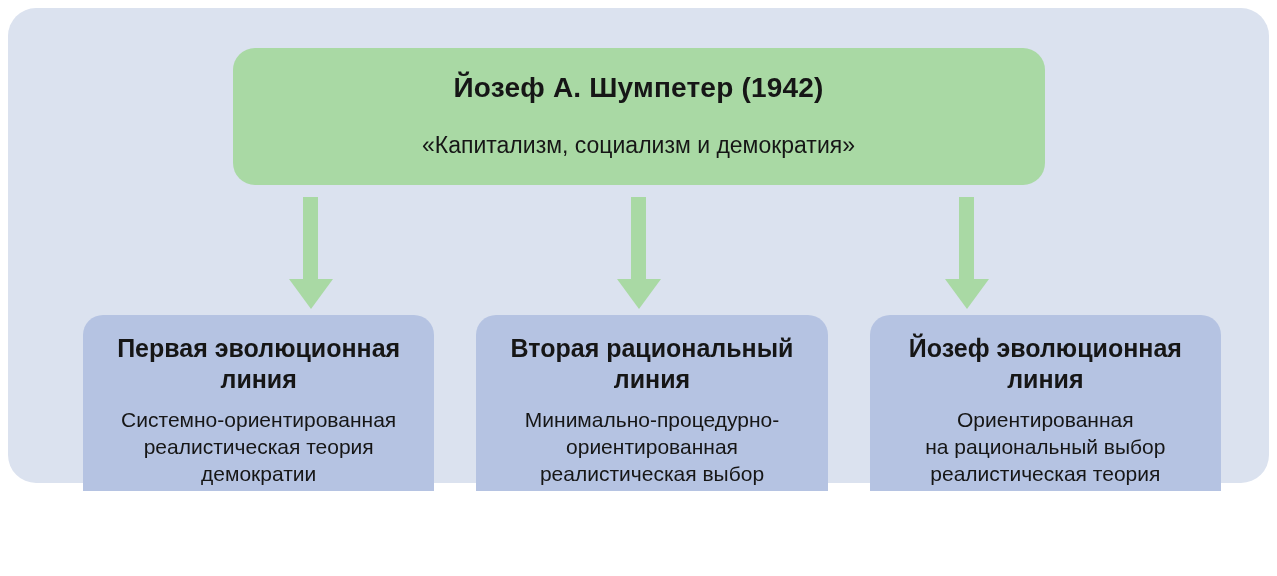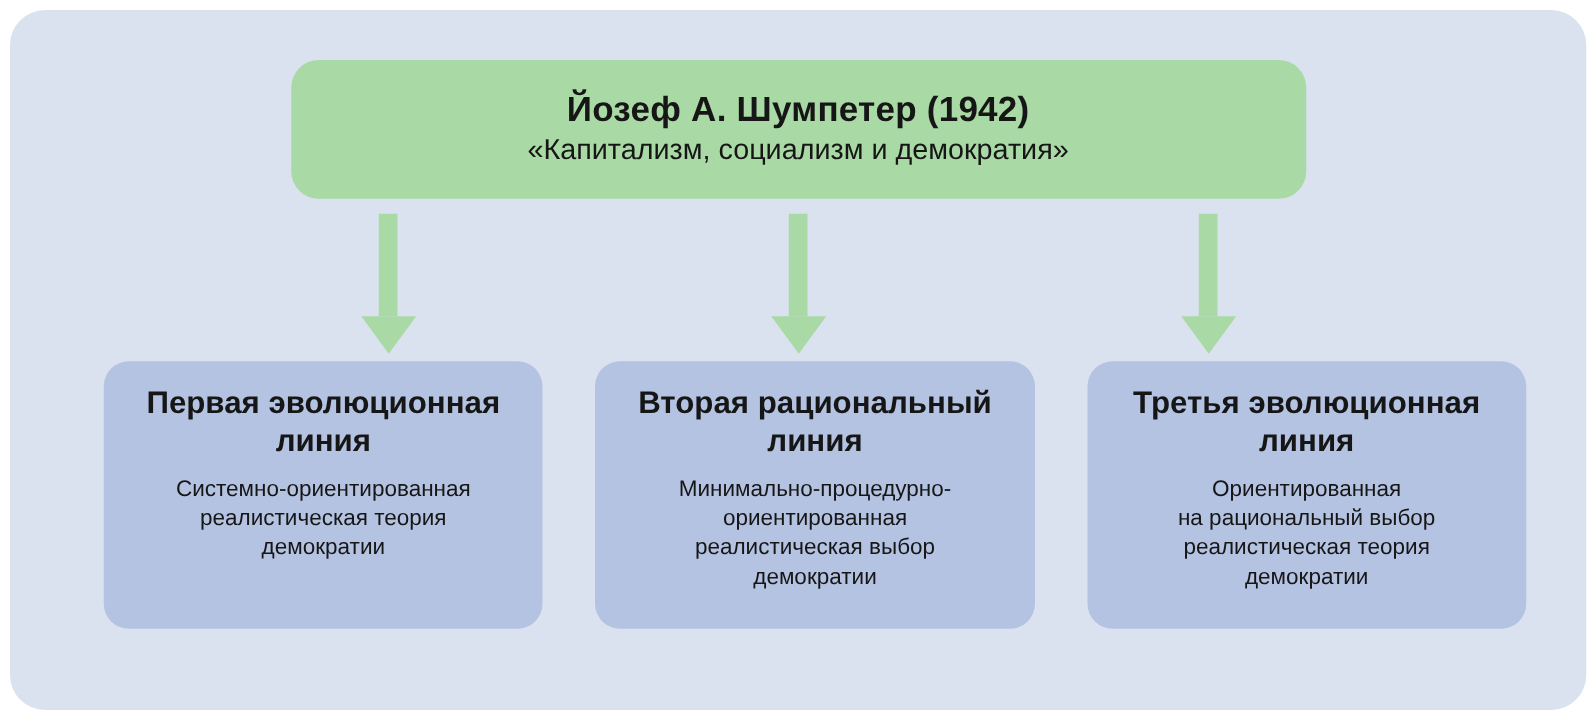--- a/index.html
+++ b/index.html
@@ -5,21 +5,21 @@
   html, body {
     margin: 0;
     padding: 0;
     background: var(--page-bg, #ffffff);
     font-family: "Liberation Sans", "DejaVu Sans", sans-serif;
     color: var(--text-color, #161616);
   }
   .stage {
     position: relative;
     width: 1277px;
-    height: 576px;
+    height: 491px;
     background: var(--page-bg, #ffffff);
     overflow: hidden;
   }
   .panel {
     position: absolute;
     left: 8px;
     top: 8px;
     right: 8px;
     bottom: 8px;
     background: var(--panel-bg, #dbe2ef);
@@ -34,21 +34,21 @@
     box-sizing: border-box;
     text-align: center;
   }
   .header-title {
     font-size: 28px;
     font-weight: bold;
     white-space: pre-line;
     letter-spacing: 0.2px;
   }
   .header-subtitle {
-    margin-top: 2px;
+    margin-top: 28px;
     font-size: 23px;
     white-space: pre-line;
   }
   .arrows {
     width: 812px;
     margin: 12px auto 0 auto;
     display: flex;
     justify-content: space-between;
     padding: 0 56px;
     box-sizing: border-box;
@@ -88,21 +88,21 @@
     min-height: 214px;
   }
   .card-title {
     font-size: 25px;
     font-weight: bold;
     line-height: 1.25;
     white-space: pre-line;
   }
   .card-body {
     margin-top: 10px;
-    font-size: 18px;
+    font-size: 21px;
     line-height: 1.3;
     white-space: pre-line;
   }
 </style>
 </head>
 <body>
 
 <div class="stage">
   <div class="panel">
 
@@ -136,21 +136,21 @@
       </div>
       <div class="card">
         <div class="card-title">Вторая рациональный
 линия</div>
         <div class="card-body">Минимально-процедурно-
 ориентированная
 реалистическая выбор
 демократии</div>
       </div>
       <div class="card">
-        <div class="card-title">Третья эволюционная
+        <div class="card-title">Йозеф эволюционная
 линия</div>
         <div class="card-body">Ориентированная
 на рациональный выбор
 реалистическая теория
 демократии</div>
       </div>
     </div>
 
   </div>
 </div>

